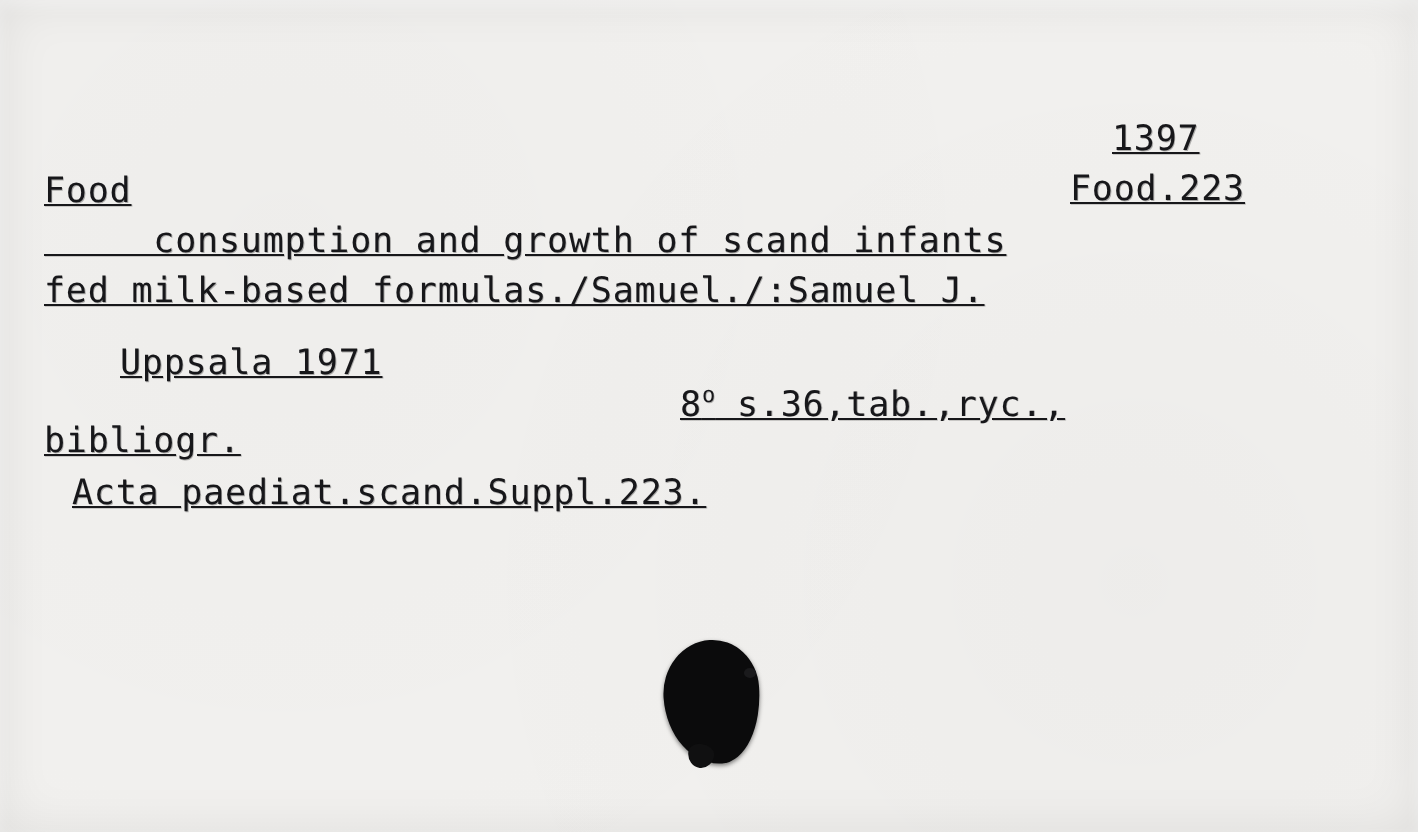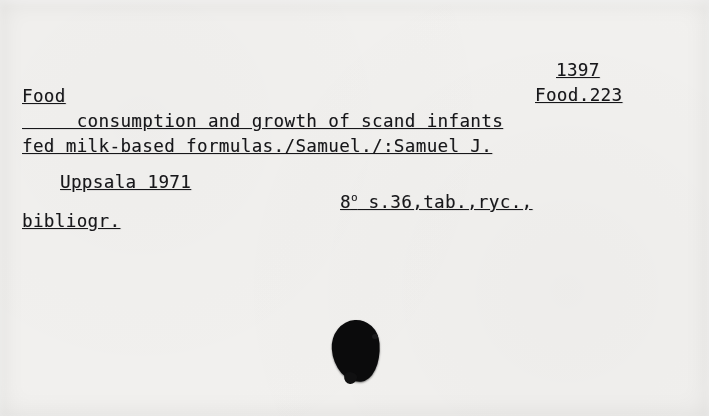--- a/index.html
+++ b/index.html
@@ -150,18 +150,19 @@
 
   <div class="typed" id="body-line-2">fed milk-based formulas./Samuel./:Samuel J.</div>
 
 
   <div class="typed" id="imprint-place">Uppsala 1971</div>
 
   <div class="typed" id="imprint-format"><span>8</span><span class="sup">o</span><span> s.36,tab.,ryc.,</span></div>
 
   <div class="typed" id="imprint-cont">bibliogr.</div>
 
+  <div class="typed" id="series-line">Acta paediat.scand.Suppl.223.</div>
 
   <div id="blob"></div>
   <div id="blob-tail"></div>
   <div id="blob-speck"></div>
 
 </div>
 
 </body></html>

